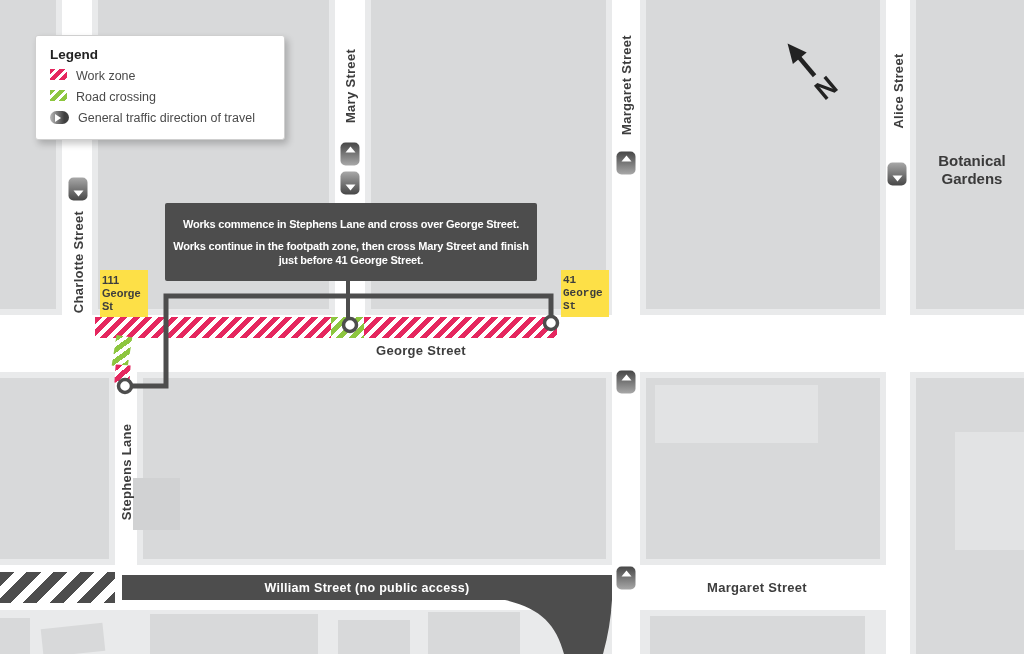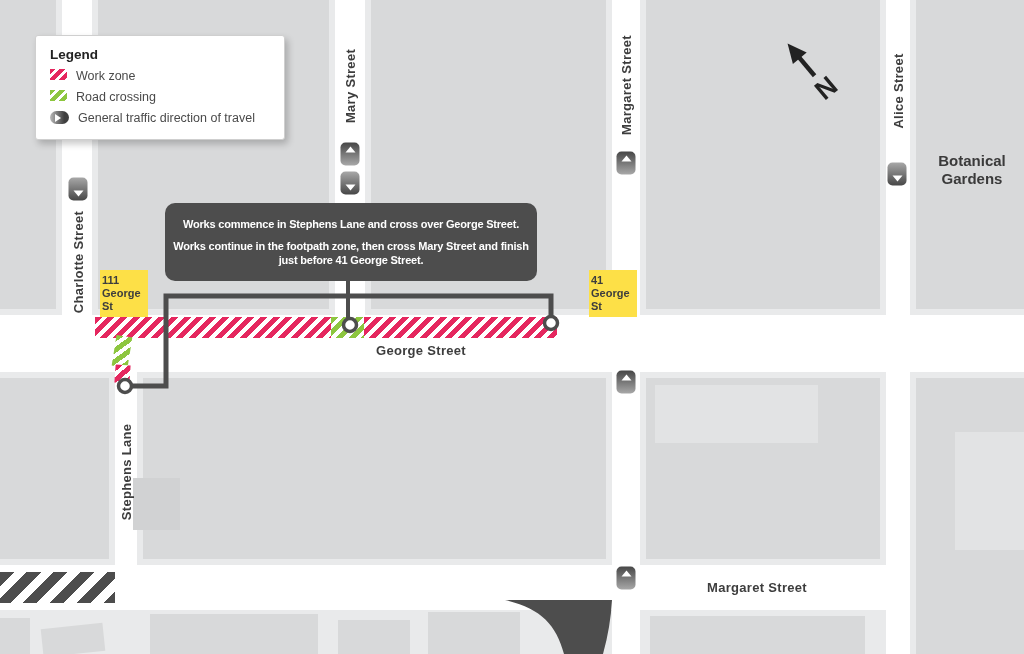--- a/index.html
+++ b/index.html
@@ -79,21 +79,21 @@
   }
   .sw.dir .tri {
     position:absolute; left:5px; top:50%; transform:translateY(-50%); width:0; height:0;
     border-top:4px solid transparent; border-bottom:4px solid transparent;
     border-left:6px solid #ffffff;
   }
 
   
   #callout {
     position:absolute; left:165px; top:203px; width:372px; height:78px;
-    background:#4d4d4d; color:#ffffff; z-index:5; border-radius:10px;
+    background:#4d4d4d; color:#ffffff; z-index:5; border-radius:2px;
     display:flex; flex-direction:column; justify-content:center;
     text-align:center; font-weight:bold; font-size:11px; letter-spacing:-0.2px;
     line-height:1.3; padding:6px 8px;
   }
   #callout p + p { margin-top:8px; }
 
   
   #william-bar {
     position:absolute; left:122px; top:575px; width:490px; height:25px;
     background:#4d4d4d; color:#ffffff; z-index:3; display:flex;
@@ -136,21 +136,21 @@
   <div class="block" style="left:428px; top:612px; width:92px; height:42px;"></div>
   <div class="block" style="left:650px; top:616px; width:215px; height:38px;"></div>
 
   <div class="stripe-red" style="left:95px; top:317px; width:236px; height:21px; z-index:2;"></div>
   <div class="stripe-green" style="left:331px; top:317px; width:33px; height:21px; z-index:2;"></div>
   <div class="stripe-red" style="left:364px; top:317px; width:193px; height:21px; z-index:2;"></div>
   <div class="stripe-green" style="left:114px; top:336px; width:16px; height:31px; transform:rotate(9deg); z-index:2;"></div>
   <div class="stripe-red" style="left:115px; top:365px; width:15px; height:18px; transform:rotate(4deg); z-index:2;"></div>
 
   <div class="addr" style="left:100px; top:270px; width:48px; height:47px;">111 George St</div>
-  <div class="addr" style="left:589px; top:270px; width:48px; height:47px;">41 George St</div>
+  <div class="addr" style="left:561px; top:270px; width:48px; height:47px;font-family:Liberation Mono, monospace;">41 George St</div>
 
   <svg class="overlay" width="1024" height="654" viewBox="0 0 1024 654">
 
     <path d="M 520 600 L 612 600 C 611 618 608 636 603 654 L 564 654 C 556 624 540 608 505 600 Z" fill="#4d4d4d"></path>
 
     <polyline points="131,386 166,386 166,296 551,296 551,317" fill="none" stroke="#4d4d4d" stroke-width="5"></polyline>
 
     <line x1="348" y1="281" x2="348" y2="320" stroke="#4d4d4d" stroke-width="4"></line>
 
     <circle cx="125" cy="386" r="6.5" fill="#ffffff" stroke="#4d4d4d" stroke-width="3.5"></circle>
@@ -192,20 +192,21 @@
   <div class="vlabel" style="left:350px; top:86px;">Mary Street</div>
   <div class="vlabel" style="left:626px; top:85px;">Margaret Street</div>
   <div class="vlabel" style="left:898px; top:91px;">Alice Street</div>
   <div class="vlabel" style="left:126px; top:472px;">Stephens Lane</div>
   <div class="hlabel" style="left:421px; top:350px;">George Street</div>
   <div class="hlabel" style="left:757px; top:587px;">Margaret Street</div>
 
   <div class="place" style="left:972px; top:170px; width:95px;">Botanical Gardens</div>
 
   <div class="hatch" style="left:0; top:572px; width:115px; height:31px; z-index:3;"></div>
+  <div id="william-bar">William Street (no public access)</div>
 
   <div id="callout">
     <p>Works commence in Stephens Lane and cross over George Street.</p>
     <p>Works continue in the footpath zone, then cross Mary Street and finish just before 41 George Street.</p>
   </div>
 
   <div id="legend">
     <div class="title">Legend</div>
     <div class="row">
       <span class="sw red"></span>

